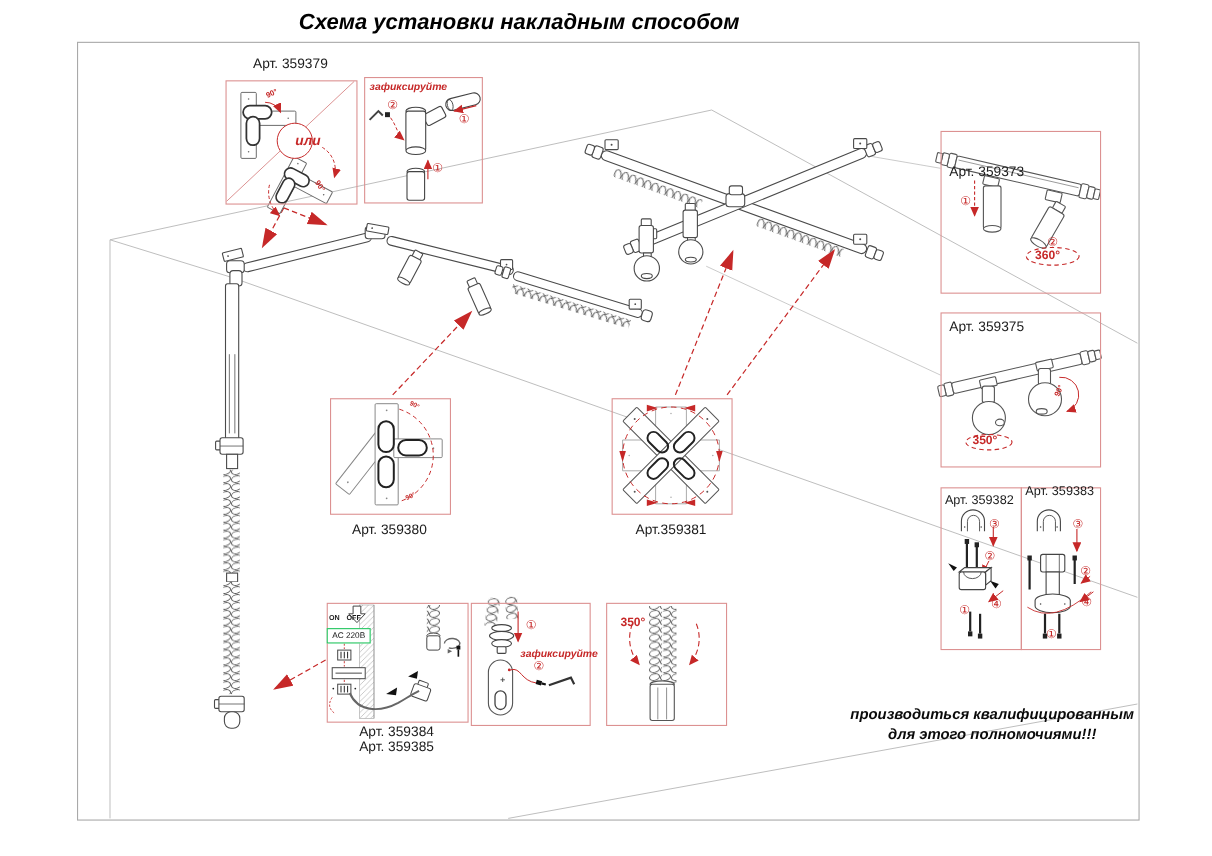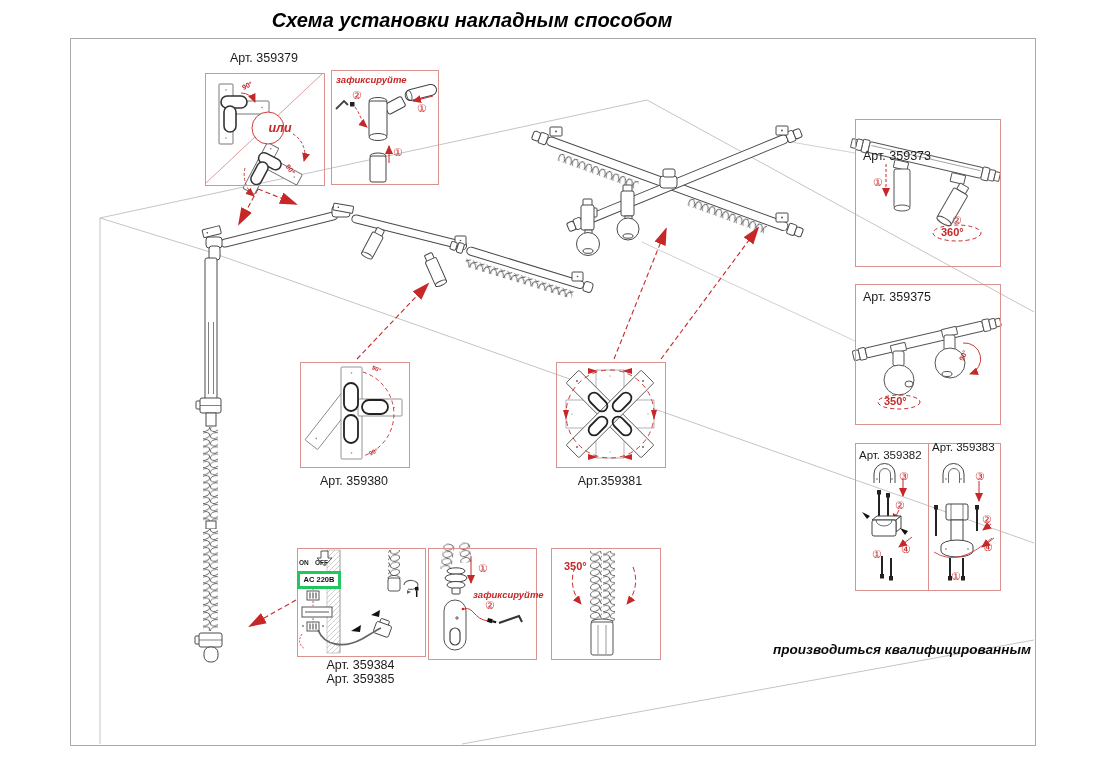--- a/index.html
+++ b/index.html
@@ -12,21 +12,21 @@
   .title{left:0;top:9px;width:944px;text-align:center;font-size:20px;font-weight:bold;font-style:italic;color:#000;}
   .lbl{font-size:12.5px;}
   .lbl-s{font-size:11.5px;}
   .red{color:#c62828;}
   .fix{font-size:9.5px;font-style:italic;font-weight:bold;}
   .step{font-size:11px;}
   .ang{font-weight:bold;font-size:11px;}
   .ang-s{font-size:7px;font-weight:bold;}
   .or{font-size:12.5px;font-weight:bold;font-style:italic;margin-left:12px;}
   .tiny{font-size:6.5px;font-weight:bold;}
-  .acbox{position:absolute;border:3px solid #22c55e;font-size:7.5px;font-weight:bold;text-align:center;color:#111;background:#fff;}
+  .acbox{position:absolute;border:1px solid #22c55e;font-size:7.5px;font-weight:normal;text-align:center;color:#111;background:#fff;}
   .warn{left:752px;top:641px;width:300px;text-align:center;font-size:13.5px;font-weight:bold;font-style:italic;line-height:17.5px;color:#0a0a0a;}
 </style>
 </head>
 <body>
 
 <div class="page">
 
   <div class="t title">Схема установки накладным способом</div>
   <div class="frame"></div>
 
@@ -494,15 +494,16 @@
   <div class="t red step" style="left:951px;top:570px;">①</div>
   <div class="t red step" style="left:478px;top:562px;">①</div>
   <div class="t red step" style="left:485px;top:599px;">②</div>
 
   <div class="t tiny" style="left:299px;top:559px;">ON</div>
   <div class="t tiny" style="left:315px;top:559px;">OFF</div>
   <div class="acbox" style="left:297px;top:571px;width:38px;height:12px;line-height:12px;">AC 220В</div>
 
   <div class="t warn">
     <div>производиться квалифицированным</div>
+    <div>для этого полномочиями!!!</div>
   </div>
 
 </div>
 
 </body></html>

